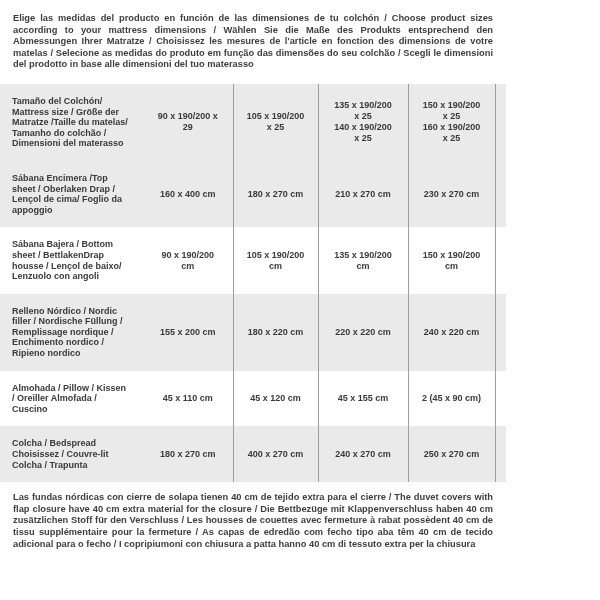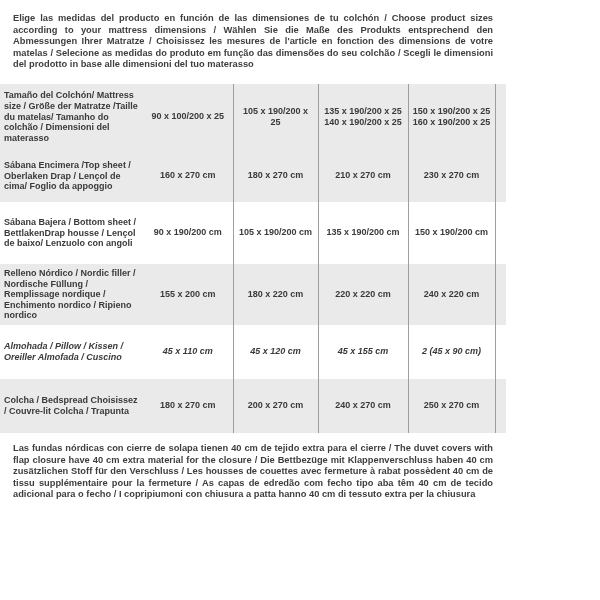--- a/index.html
+++ b/index.html
@@ -25,42 +25,42 @@
     width: 600px;
     border-collapse: collapse;
     table-layout: fixed;
     margin-top: 13px;
   }
   table.size-table td {
     vertical-align: middle;
     font-weight: bold;
     font-size: 9px;
     color: #3a3a3a;
-    padding: 4px;
+    padding: 12px;
   }
   td.lbl {
     text-align: left;
     padding-left: 20px;
     padding-right: 10px;
     line-height: 10.6px;
   }
   td.val {
     text-align: center;
     white-space: pre-line;
     line-height: 11px;
     padding: 0 2px;
   }
   td.divl { border-left: 1px solid #9e9e9e; }
   tr.shade { background: #eaeaea; }
   tr.r1 { height: 66px; }
   tr.r2 { height: 56px; }
   tr.r3 { height: 52px; }
   tr.r4 { height: 62px; margin-left: 32px; }
   tr.r5 { height: 60px; border-radius: 22px; }
-  tr.r6 { height: 54px; font-style: italic; }
+  tr.r6 { height: 54px; }
   tr.r7 { height: 54px; }
   tr.r8 { height: 58px; }
   .footnote {
     padding: 10px 13px 0 13px;
     font-size: 9.3px;
     line-height: 11.6px;
     font-weight: bold;
     text-align: justify;
     color: #3e3e3e;
   }
@@ -77,31 +77,31 @@
       <col style="width:143px">
       <col style="width:90px">
       <col style="width:85px">
       <col style="width:90px">
       <col style="width:87px">
       <col style="width:105px">
     </colgroup>
     <tbody>
       <tr class="r1 shade">
         <td class="lbl">Tamaño del Colchón/ Mattress size / Größe der Matratze /Taille du matelas/ Tamanho do colchão / Dimensioni del materasso</td>
-        <td class="val">90 x 100/200 x 25</td>
+        <td class="val">90 x 190/200 x 29</td>
         <td class="val divl">105 x 190/200 x 25</td>
         <td class="val divl">135 x 190/200 x 25
 140 x 190/200 x 25</td>
         <td class="val divl">150 x 190/200 x 25
 160 x 190/200 x 25</td>
         <td class="val divl">180 x 190/200 x 25</td>
       </tr>
       <tr class="r3 shade">
         <td class="lbl">Sábana Encimera /Top sheet / Oberlaken Drap / Lençol de cima/ Foglio da appoggio</td>
-        <td class="val">160 x 270 cm</td>
+        <td class="val">160 x 400 cm</td>
         <td class="val divl">180 x 270 cm</td>
         <td class="val divl">210 x 270 cm</td>
         <td class="val divl">230 x 270 cm</td>
         <td class="val divl">260 x 270 cm</td>
       </tr>
       <tr class="r4">
         <td class="lbl">Sábana Bajera / Bottom sheet / BettlakenDrap housse / Lençol de baixo/ Lenzuolo con angoli</td>
         <td class="val">90 x 190/200 cm</td>
         <td class="val divl">105 x 190/200 cm</td>
         <td class="val divl">135 x 190/200 cm</td>
@@ -120,21 +120,21 @@
         <td class="lbl">Almohada  / Pillow / Kissen / Oreiller Almofada / Cuscino</td>
         <td class="val">45 x 110 cm</td>
         <td class="val divl">45 x 120 cm</td>
         <td class="val divl">45 x 155 cm</td>
         <td class="val divl">2 (45 x 90 cm)</td>
         <td class="val divl">2 (45 x 110 cm)</td>
       </tr>
       <tr class="r7 shade">
         <td class="lbl">Colcha / Bedspread Choisissez / Couvre-lit Colcha / Trapunta</td>
         <td class="val">180 x 270 cm</td>
-        <td class="val divl">200 x 270 cm</td>
+        <td class="val divl">400 x 270 cm</td>
         <td class="val divl">240 x 270 cm</td>
         <td class="val divl">250 x 270 cm</td>
         <td class="val divl">270 x 270 cm</td>
       </tr>
     </tbody>
   </table>
 
   <div class="footnote">Las fundas nórdicas con cierre de solapa tienen 40 cm de tejido extra para el cierre  / The duvet covers with flap closure have 40 cm extra material for the closure / Die Bettbezüge mit Klappenverschluss haben 40 cm zusätzlichen Stoff für den Verschluss / Les housses de couettes avec fermeture à rabat possèdent 40 cm de tissu supplémentaire pour la fermeture / As capas de edredão com fecho tipo aba têm 40 cm de tecido adicional para o fecho / I copripiumoni con chiusura a patta hanno 40 cm di tessuto extra per la chiusura</div>
 
 </div>

